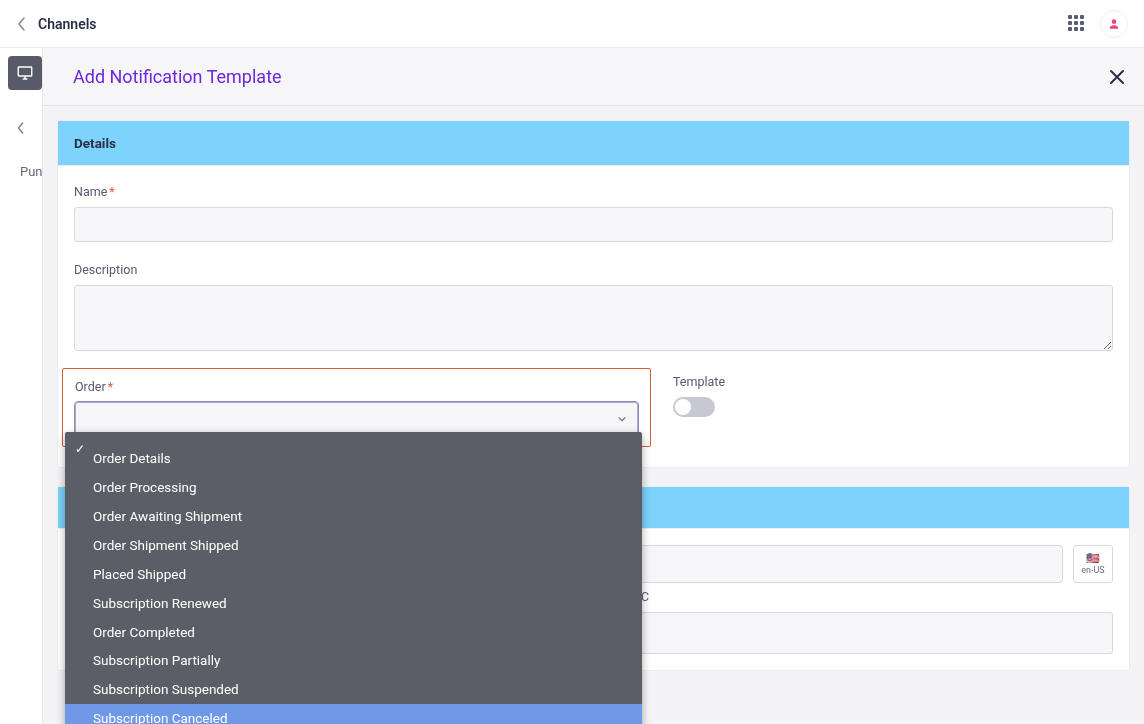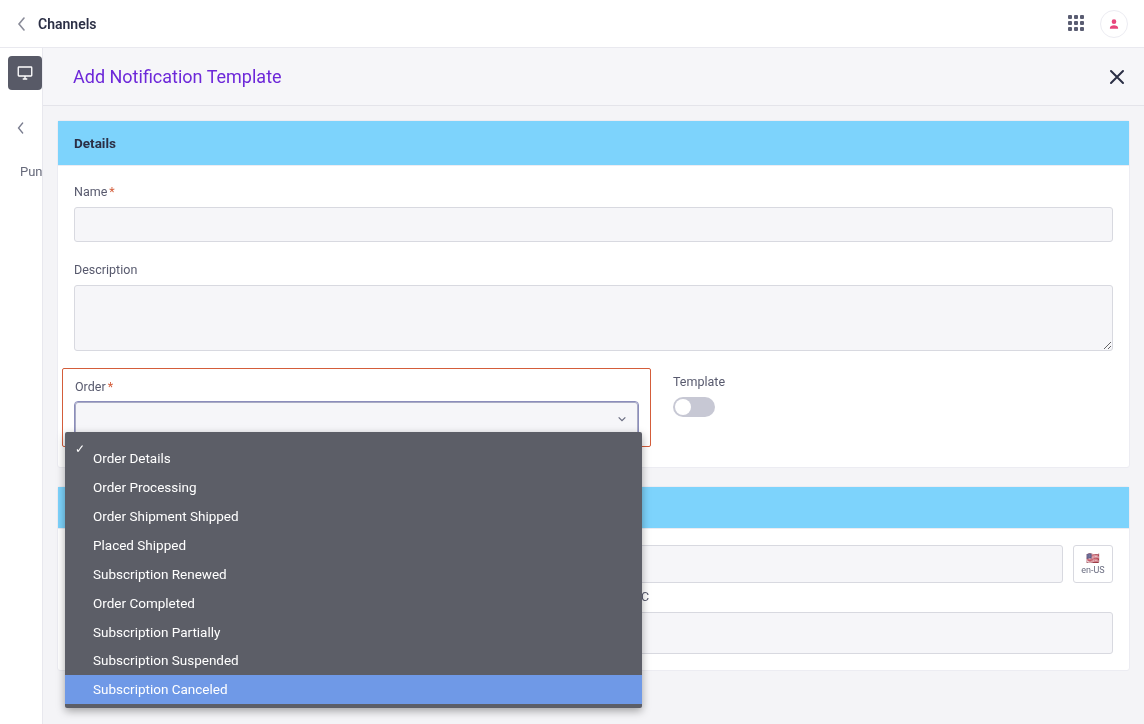--- a/index.html
+++ b/index.html
@@ -258,20 +258,21 @@
                 <div class="select-box">
                   <svg width="10" height="10" viewBox="0 0 12 12">
                       <path d="M2 4 L6 8 L10 4" stroke="#6b6e82" stroke-width="1.5" fill="none"></path>
                     </svg>
                 </div>
 
                 <div class="dropdown" id="dropdown">
                     <div class="dd-item checked"></div>
                     <div class="dd-item">Order Details</div>
                     <div class="dd-item">Order Processing</div>
+                    <div class="dd-item">Order Awaiting Shipment</div>
                     <div class="dd-item">Order Shipment Shipped</div>
                     <div class="dd-item">Placed Shipped</div>
                     <div class="dd-item">Subscription Renewed</div>
                     <div class="dd-item">Order Completed</div>
                     <div class="dd-item">Subscription Partially</div>
                     <div class="dd-item">Subscription Suspended</div>
                     <div class="dd-item highlight">Subscription Canceled</div>
                   </div>
               </div>
             </div>

